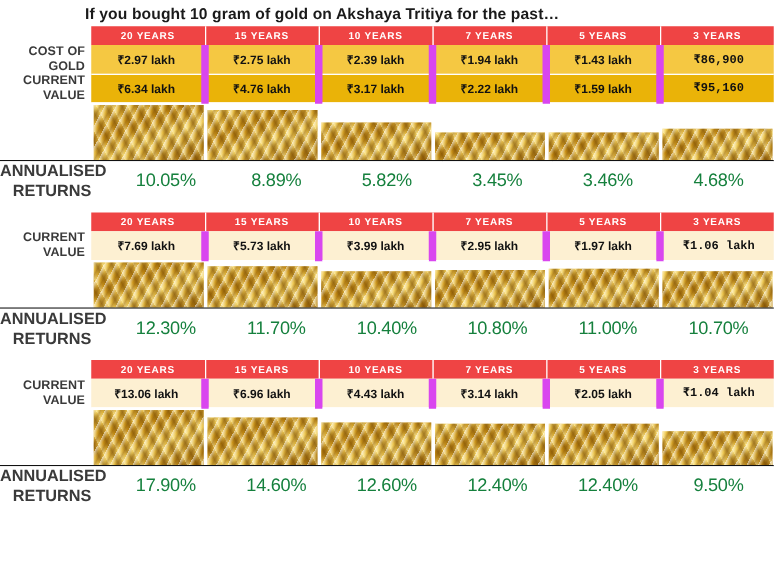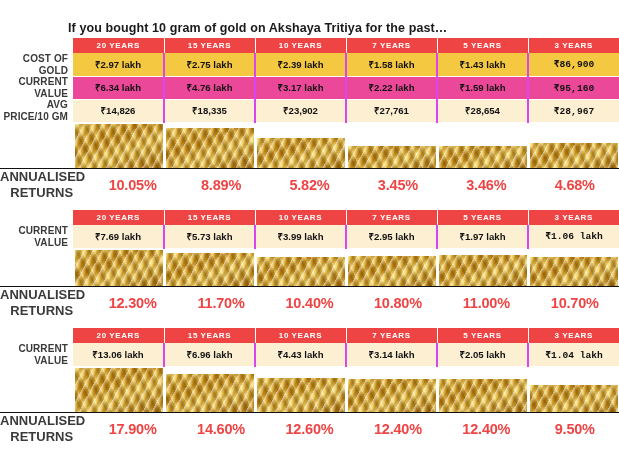--- a/index.html
+++ b/index.html
@@ -25,21 +25,21 @@
 
   
   .section-title {
     font-size: 12.5px;
     font-weight: bold;
     color: #1a1a1a;
     letter-spacing: 0.1px;
     margin: 0;
     padding: 0 0 3px 68px;
   }
-  .section-title.first { padding-top: 21px; }
+  .section-title.first { padding-top: 4px; }
 
   
   table.grid {
     border-collapse: collapse;
     table-layout: fixed;
     width: 619px;
   }
   table.grid td, table.grid th {
     padding: 0;
     margin: 0;
@@ -67,28 +67,28 @@
     border-right: 1px solid #ffffff;
     vertical-align: middle;
   }
   .hdr-cell:last-child { border-right: none; }
 
   .val-cell {
     font-size: 9.6px;
     font-weight: bold;
     text-align: center;
     height: 16px;
-    border-right: 2px solid #d946ef;
+    border-right: 6px solid #d946ef;
     border-bottom: 1px solid #ffffff;
     color: #111111;
     vertical-align: middle;
   }
   .val-cell:last-child { border-right: none; font-family: Liberation Mono, monospace; }
   .band-deep  { background: #f5c842; }
-  .band-mid   { background: #ec4899; }
+  .band-mid   { background: #eab308; }
   .band-light { background: #fdf0d2; }
 
   
   .bar-cell {
     vertical-align: bottom;
     text-align: center;
     background: #ffffff;
   }
   .bar {
     margin: 0 auto;
@@ -104,22 +104,22 @@
     margin: 0;
   }
   .ret-row td {
     height: 27px;
     vertical-align: middle;
     text-align: center;
     background: #ffffff;
   }
   .ret-val {
     font-size: 14.5px;
-    font-weight: bold;
-    color: #ef4444;
+    font-weight: normal;
+    color: #15803d;
     letter-spacing: -0.2px;
   }
   .ret-label {
     font-size: 13px;
     font-weight: bold;
     color: #3a3a3a;
     text-align: right;
     padding-right: 5px !important;
     line-height: 1.2;
   }
@@ -141,42 +141,33 @@
       <td class="hdr-cell">10 YEARS</td>
       <td class="hdr-cell">7 YEARS</td>
       <td class="hdr-cell">5 YEARS</td>
       <td class="hdr-cell">3 YEARS</td>
     </tr>
     <tr>
       <td class="rowlabel">COST OF GOLD</td>
       <td class="val-cell band-deep">₹2.97 lakh</td>
       <td class="val-cell band-deep">₹2.75 lakh</td>
       <td class="val-cell band-deep">₹2.39 lakh</td>
-      <td class="val-cell band-deep">₹1.58 lakh</td>
+      <td class="val-cell band-deep">₹1.94 lakh</td>
       <td class="val-cell band-deep">₹1.43 lakh</td>
       <td class="val-cell band-deep">₹86,900</td>
     </tr>
     <tr>
       <td class="rowlabel">CURRENT VALUE</td>
       <td class="val-cell band-mid">₹6.34 lakh</td>
       <td class="val-cell band-mid">₹4.76 lakh</td>
       <td class="val-cell band-mid">₹3.17 lakh</td>
       <td class="val-cell band-mid">₹2.22 lakh</td>
       <td class="val-cell band-mid">₹1.59 lakh</td>
       <td class="val-cell band-mid">₹95,160</td>
     </tr>
-    <tr>
-      <td class="rowlabel">AVG PRICE/10 GM</td>
-      <td class="val-cell band-light">₹14,826</td>
-      <td class="val-cell band-light">₹18,335</td>
-      <td class="val-cell band-light">₹23,902</td>
-      <td class="val-cell band-light">₹27,761</td>
-      <td class="val-cell band-light">₹28,654</td>
-      <td class="val-cell band-light">₹28,967</td>
-    </tr>
     <tr style="height:46px;">
       <td class="rowlabel"></td>
       <td class="bar-cell">
             <div class="bar" style="height:44px;"></div>
           </td>
       <td class="bar-cell">
             <div class="bar" style="height:40px;"></div>
           </td>
       <td class="bar-cell">
             <div class="bar" style="height:30px;"></div>

